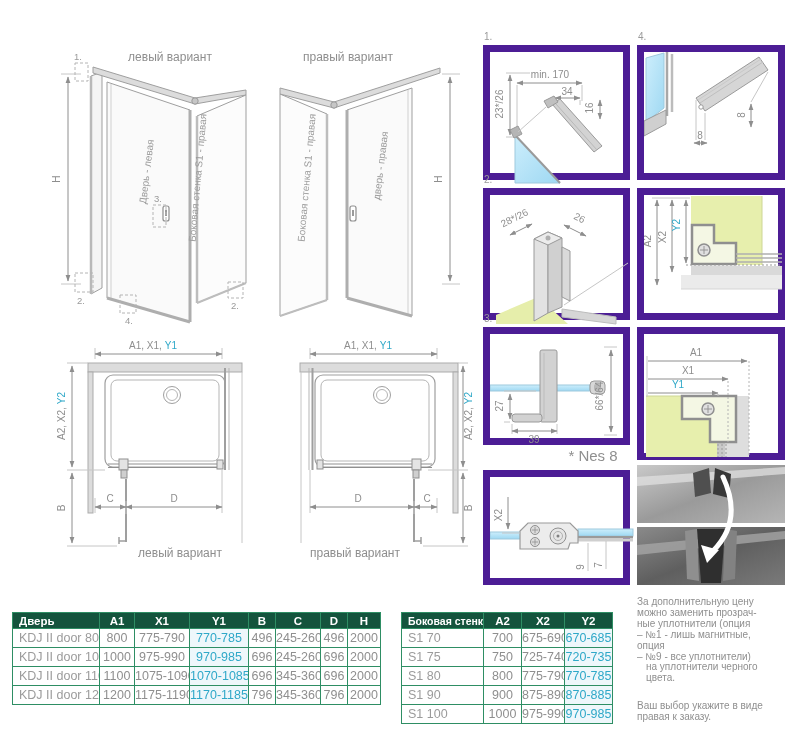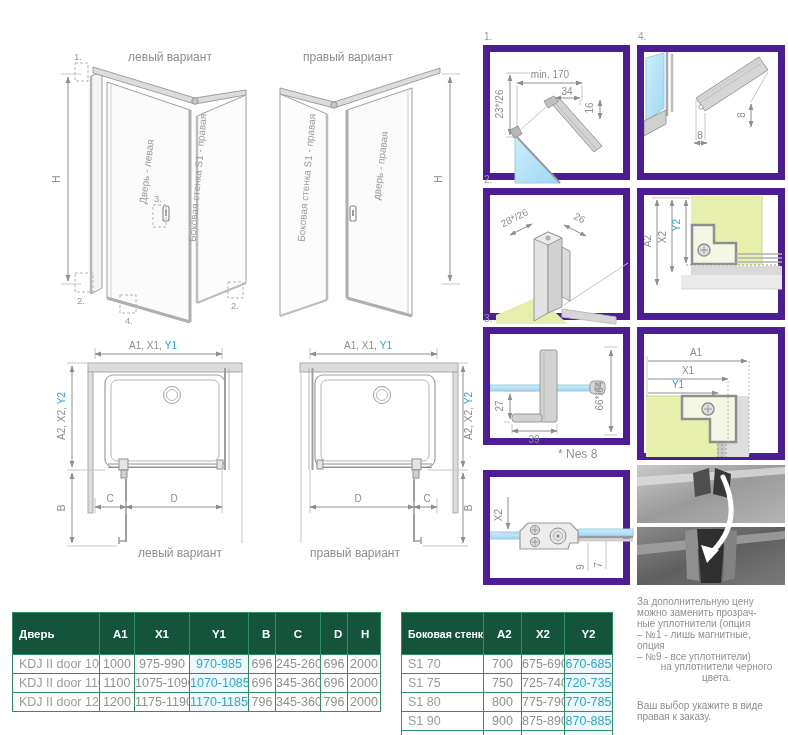--- a/index.html
+++ b/index.html
@@ -12,31 +12,31 @@
   .dt{font-size:10px;fill:#8e8e8e;}
   .dtt{fill:#2fa8c8;}
   .lbl{font-size:10px;fill:#9b9b9b;}
   .num{font-size:9.5px;fill:#9a9a9a;}
   .dim{stroke:#8e8e8e;stroke-width:1;fill:none;}
   .ext{stroke:#c6c6c6;stroke-width:1;fill:none;}
   .thick{stroke:#aeaeae;stroke-width:3;fill:none;}
   .dash{stroke:#b4b4b4;stroke-width:1;fill:none;stroke-dasharray:3,2;}
   .detail-box{border:7px solid #4c1d95;background:#fff;box-sizing:border-box;}
   .detail-num{font-size:10px;color:#9a9a9a;}
-  .footnote{font-size:12px;color:#8f8f8f;text-align:left;}
+  .footnote{font-size:15px;color:#8f8f8f;text-align:center;}
   
   table.t{border-collapse:collapse;table-layout:fixed;}
   table.t th,table.t td{border:1px solid #2e8e64;overflow:hidden;white-space:nowrap;}
-  table.t th{background:#14543d;color:#fff;font-size:11.5px;font-weight:bold;height:15px;text-align:center;padding:13px;}
+  table.t th{background:#14543d;color:#fff;font-size:11.5px;font-weight:bold;height:15px;text-align:center;padding:0;}
   table.t td{color:#8f8f8f;font-size:12.5px;height:18px;text-align:center;padding:0;}
   table.t th.name,table.t td.name{text-align:left;padding-left:6px;}
   table.t td.name{color:#9b9b9b;}
   table.t td.accent{color:#2fa8c8;background:#eef7fb;}
   #note-block{left:637px;top:597px;width:150px;font-size:10px;line-height:10.9px;color:#8f8f8f;}
-  #note-block .ind{padding-left:9px;text-align:center;}
+  #note-block .ind{padding-left:9px;}
   #note-block .para{margin-top:17px;}
 </style>
 </head>
 <body>
 
 <div id="canvas">
 
 
   <svg class="abs" style="left:45px;top:48px" width="220" height="290" viewBox="0 0 220 290">
     <defs>
@@ -476,20 +476,30 @@
         <th>X1</th>
         <th>Y1</th>
         <th>B</th>
         <th>C</th>
         <th>D</th>
         <th>H</th>
       </tr>
     </thead>
     <tbody>
       <tr>
+        <td class="name">KDJ II door 80</td>
+        <td>800</td>
+        <td>775-790</td>
+        <td class="accent">770-785</td>
+        <td>496</td>
+        <td>245-260</td>
+        <td>496</td>
+        <td>2000</td>
+      </tr>
+      <tr>
         <td class="name">KDJ II door 100</td>
         <td>1000</td>
         <td>975-990</td>
         <td class="accent">970-985</td>
         <td>696</td>
         <td>245-260</td>
         <td>696</td>
         <td>2000</td>
       </tr>
       <tr>

